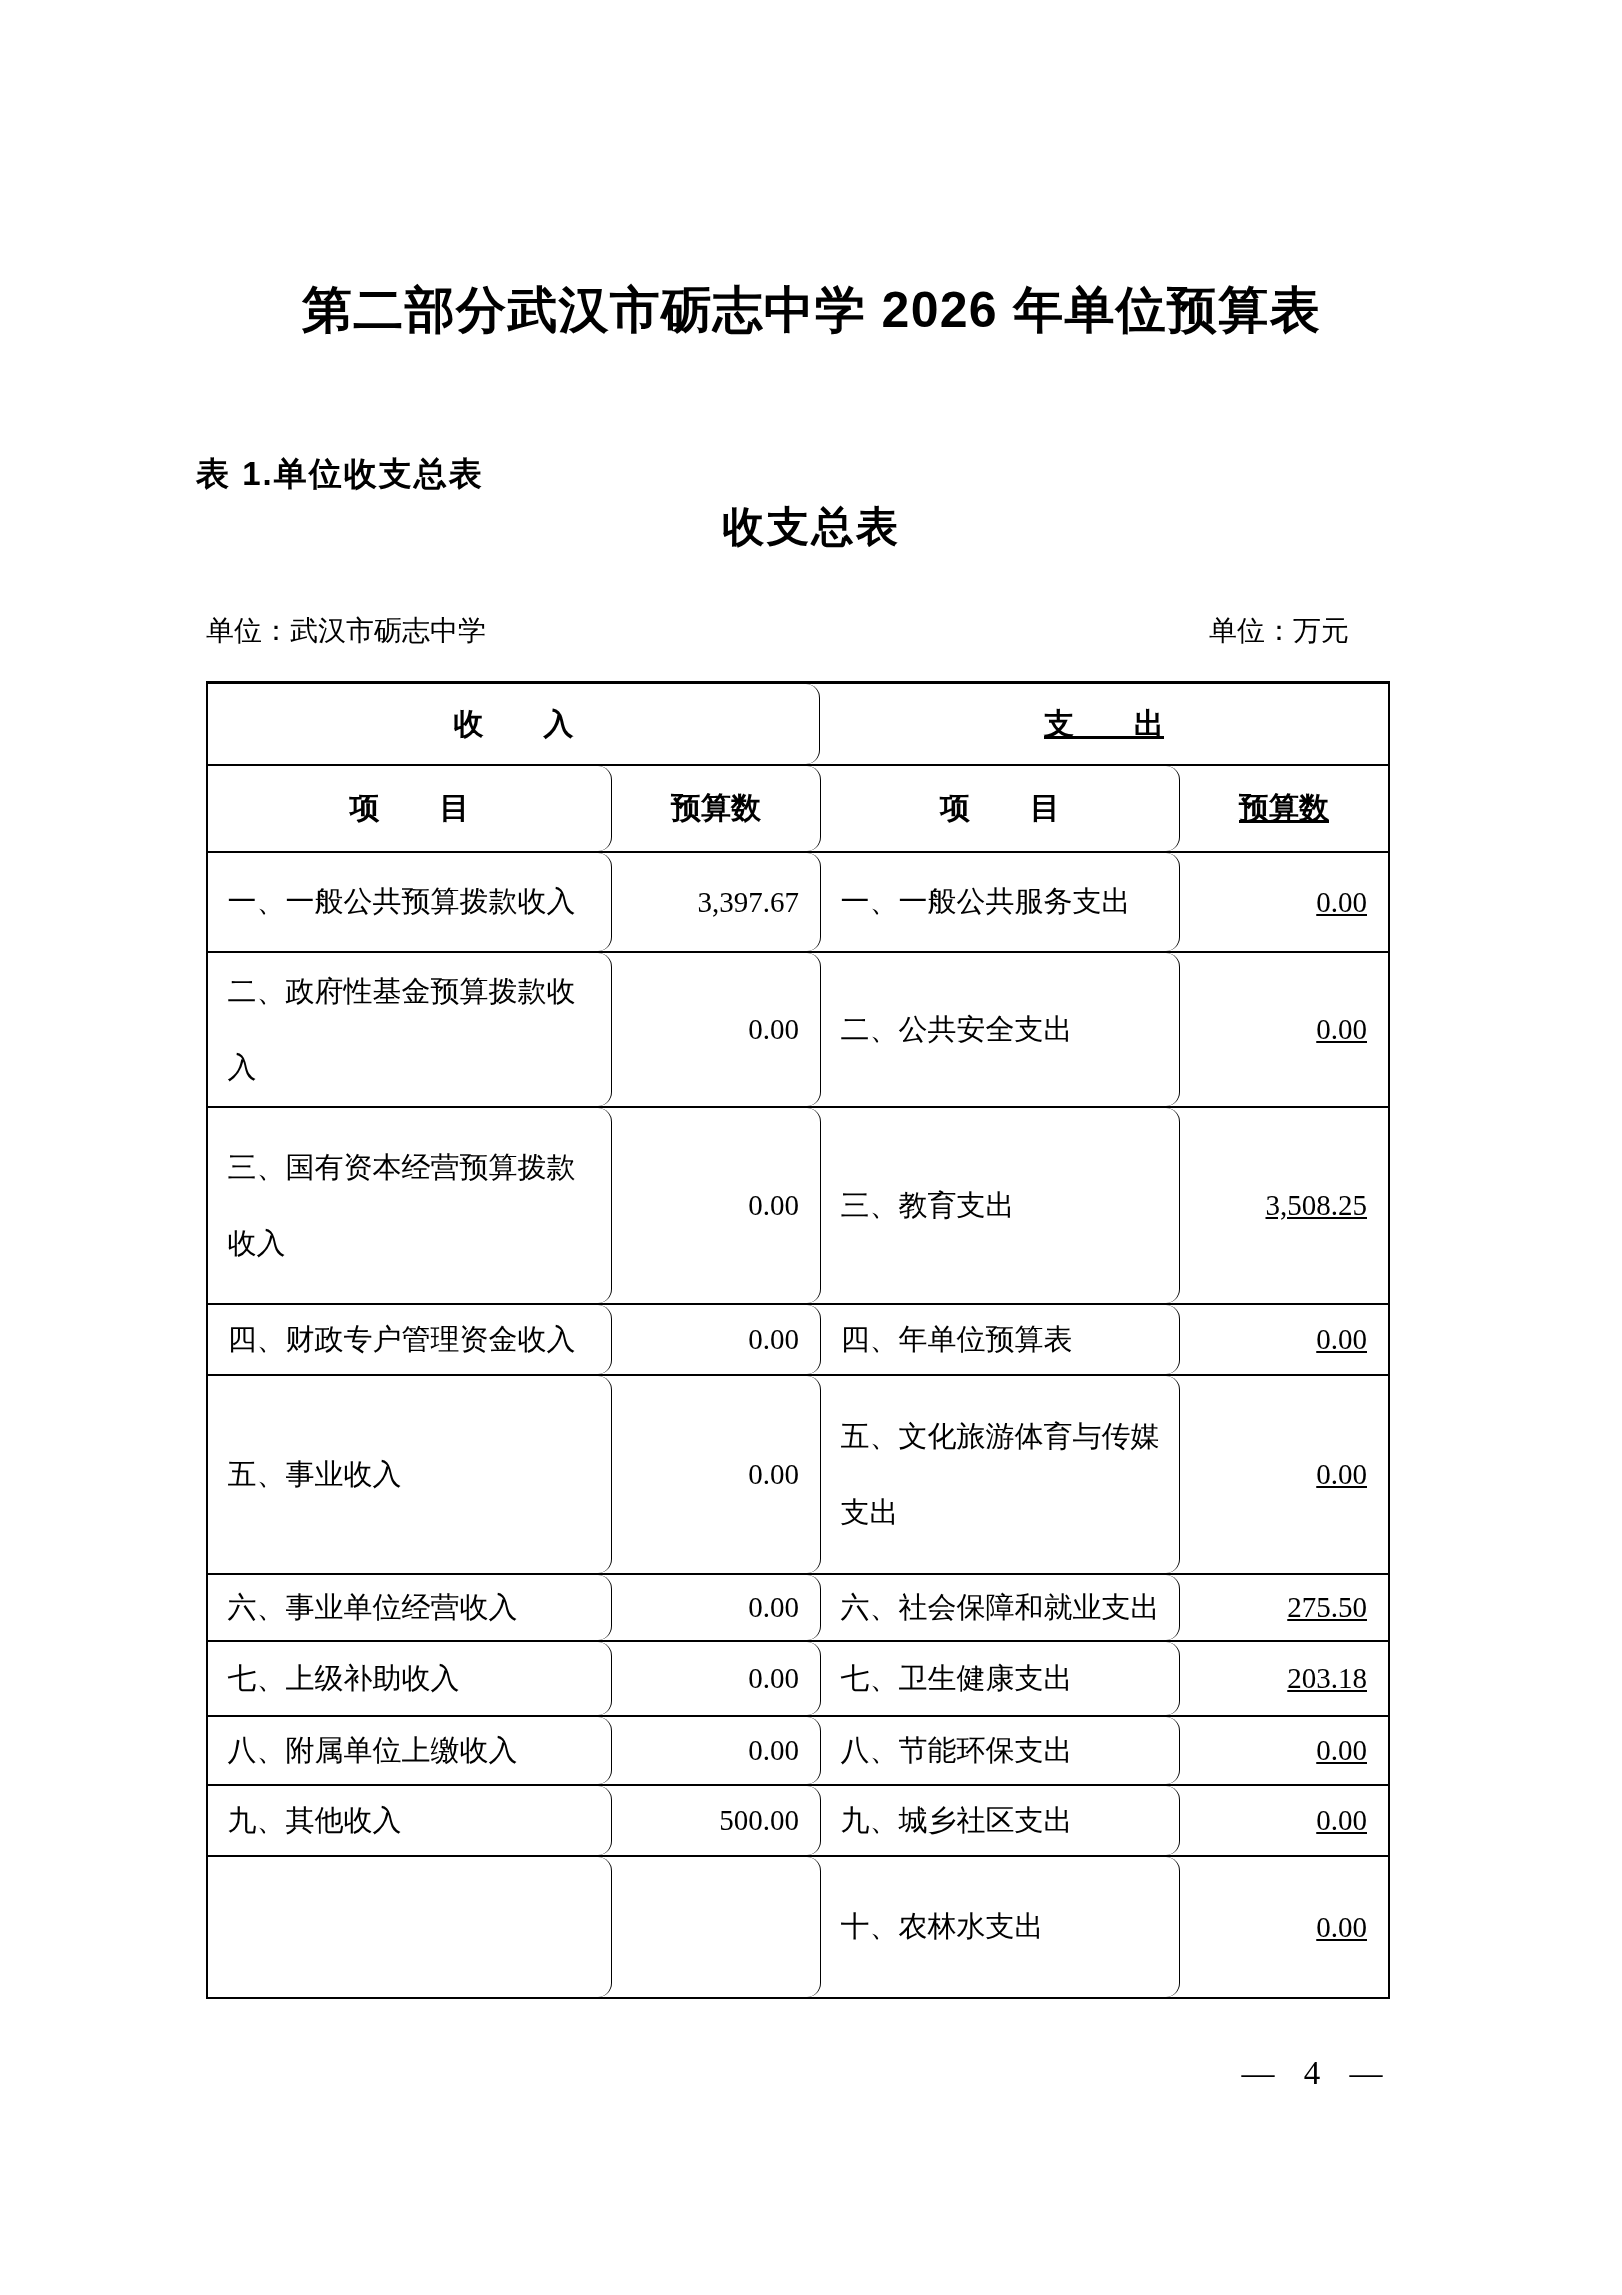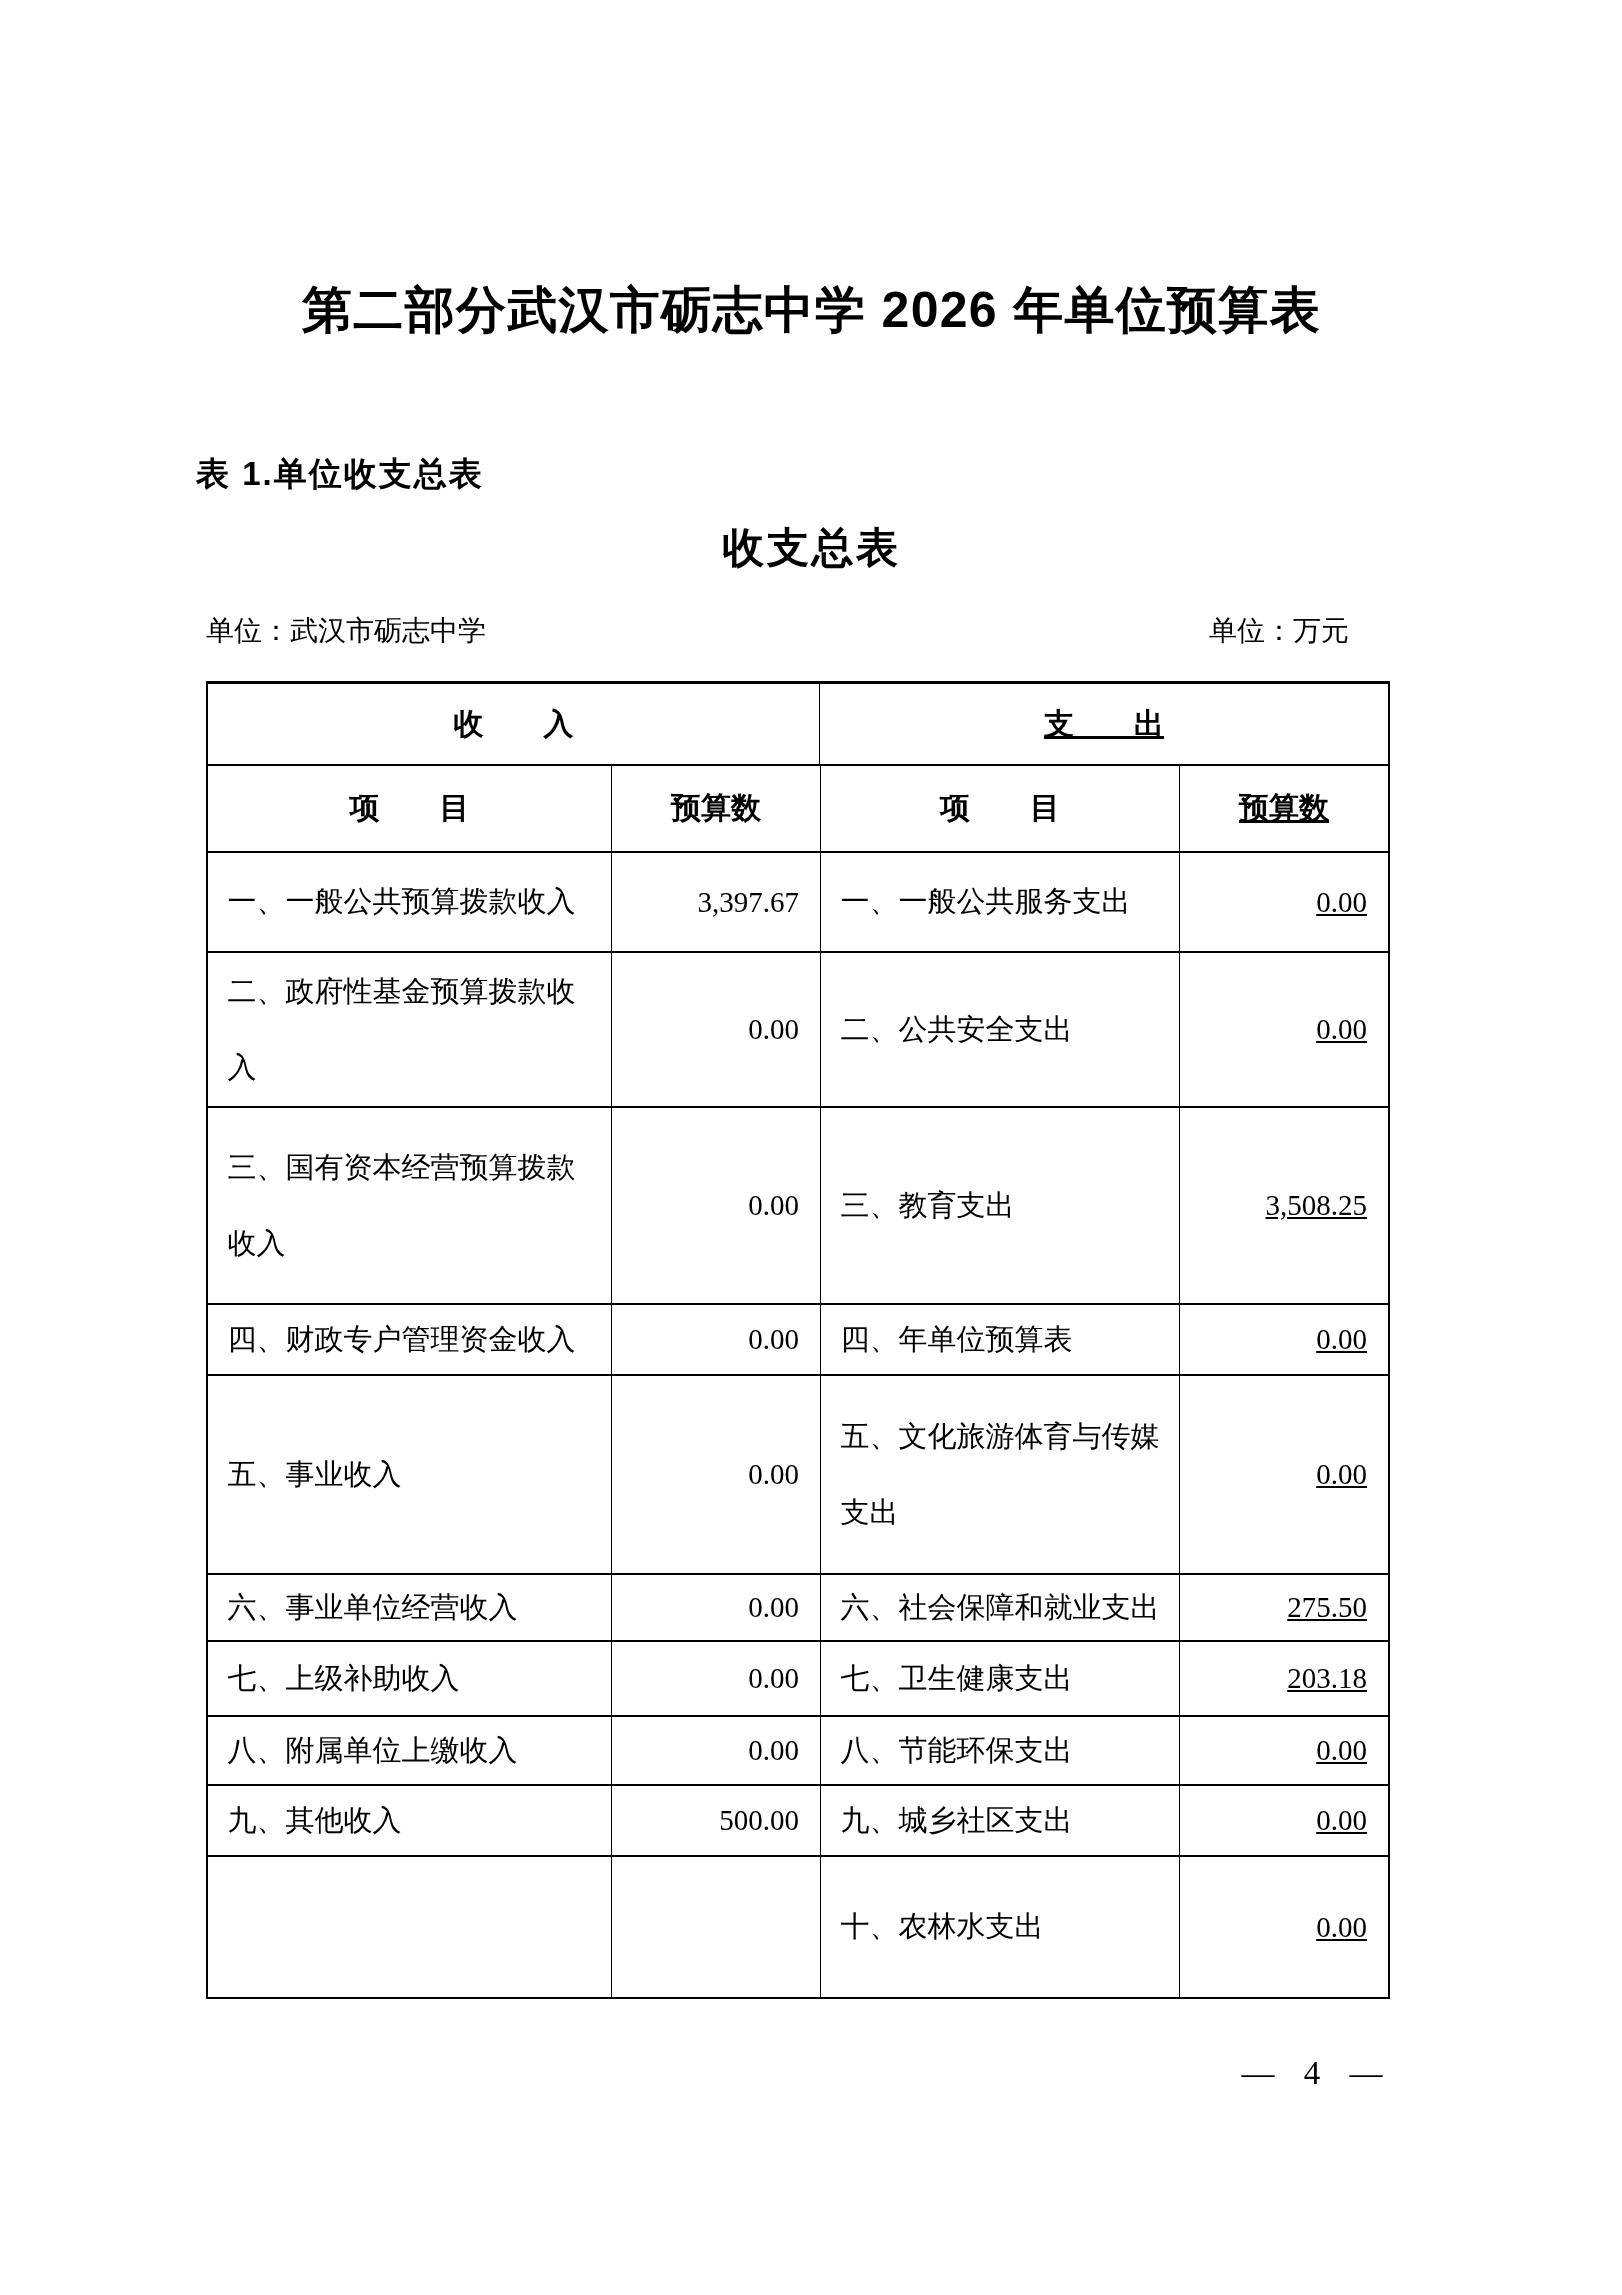--- a/index.html
+++ b/index.html
@@ -40,21 +40,20 @@
   .table-title {
     position: absolute;
     top: 499px;
     left: 0;
     width: 100%;
     text-align: center;
     font-family: "Liberation Sans", "DejaVu Sans", sans-serif;
     font-weight: bold;
     font-size: 42px;
     letter-spacing: 2.6px;
-    margin-top: 21px;
   }
   .unit-line {
     position: absolute;
     top: 612px;
     left: 206px;
     width: 1184px;
     display: flex;
     justify-content: space-between;
     font-size: 28px;
     gap: 8px;
@@ -77,20 +76,21 @@
     border-bottom: 2.6px solid #000000;
     box-sizing: border-box;
   }
   .trow:last-child { border-bottom: none; }
   .cell {
     border-right: 1.3px solid #000000;
     box-sizing: border-box;
     display: flex;
     align-items: center;
     overflow: hidden;
+    border-radius: 14px;
   }
   .cell:last-child { border-right: none; text-decoration: underline; }
   .c1 { width: 404px; }
   .c2 { width: 209px; }
   .c3 { width: 359px; }
   .c4 { width: 213px; flex: 1; }
   .span-income { width: 612px; }
   .span-expense { width: 571px; flex: 1; }
   .hcell {
     justify-content: center;

